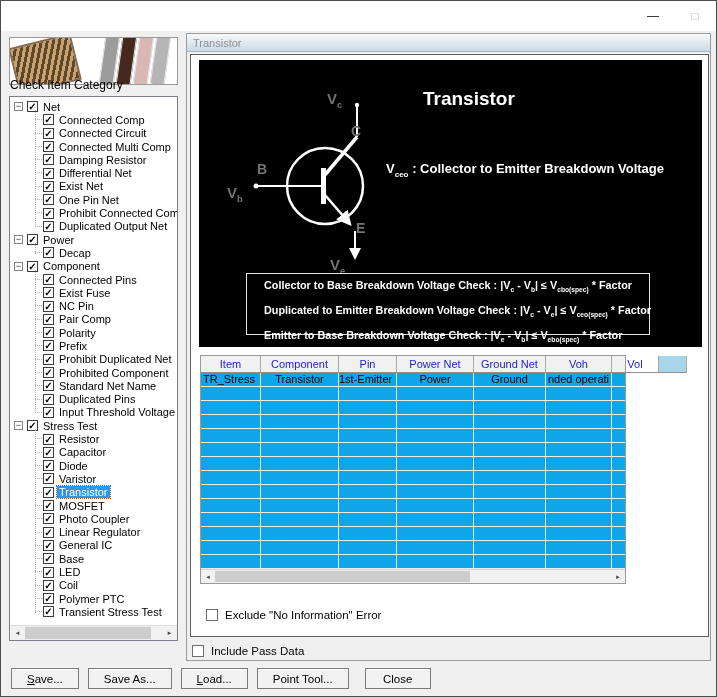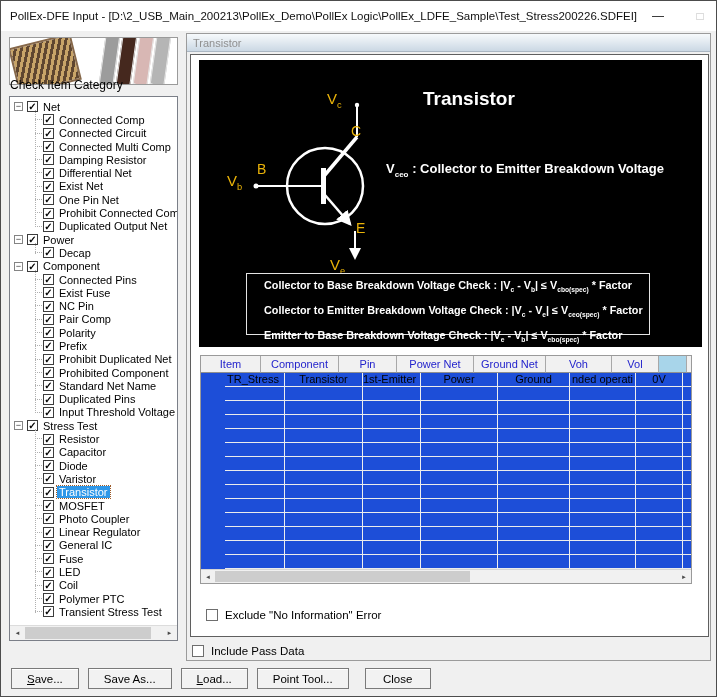--- a/index.html
+++ b/index.html
@@ -56,31 +56,31 @@
   .caption { height:18px; background:linear-gradient(#f7fafc,#cbd8e4); border-bottom:1px solid #aab6c2; display:flex; align-items:center; padding-left:6px; font-size:11px; color:#8f8f8f; }
   .content-box { position:absolute; left:3px; top:20px; width:519px; height:583px; background:#fff; border:1px solid #5f5f5f; }
 
   
   .diagram { position:absolute; left:8px; top:5px; width:503px; height:287px; background:#000; color:#fff; }
   .dg-title { position:absolute; left:224px; top:28px; font-size:19px; font-weight:bold; }
   .dg-defs { position:absolute; left:187px; top:98px; font-size:13px; font-weight:bold; line-height:22px; white-space:nowrap; }
   .dg-checkbox { position:absolute; left:47px; top:213px; width:404px; height:62px; border:1px solid #e4e4e4; padding:1px 0 0 17px; }
   .dg-checkbox .fline { font-size:10.8px; font-weight:bold; line-height:20px; white-space:nowrap; }
   sub { font-size:0.62em; }
-  .pin { position:absolute; font-weight:normal; color:#eab308; }
+  .pin { position:absolute; font-weight:bold; color:#737373; }
   .f15 { font-size:15px; } .f14 { font-size:14px; }
   .dg-svg { position:absolute; left:30px; top:28px; }
 
   
-  .grid { position:absolute; left:9px; top:300px; width:492px; border:1px solid #9a9a9a; background:#1d4ed8; }
+  .grid { position:absolute; left:9px; top:300px; width:426px; border:1px solid #9a9a9a; background:#0ea5e9; }
   #grid-header { display:flex; height:17px; background:#f1f1f1; }
   .hcell { border-right:1px solid #a8a8a8; border-bottom:1px solid #8f8f8f; color:var(--hdrblue); font-size:11px; line-height:16px; text-align:center; overflow:hidden; flex:0 0 auto; }
   .hcell.fill { flex:1 1 auto; border-right:none; }
   .hcell.hl { background:var(--hlcol); }
-  #grid-body { overflow:hidden;margin-left:24px; }
+  #grid-body { overflow:hidden; }
   .grow { display:flex; height:14px; }
   .gcell { border-right:1px solid #eeeeee; border-bottom:1px solid #ececec; font-size:11px; line-height:13px; text-align:center; overflow:hidden; white-space:nowrap; flex:0 0 auto; }
   .gcell.first { text-align:left; padding-left:2px; }
   .gcell.fill { flex:1 1 auto; border-right:none; }
   .gcb { display:inline-block; width:11px; height:11px; margin-top:1px; border:1px solid #4a4a4a; background:#fff; font-size:10px; line-height:9px; font-weight:bold; }
   .grid-hscroll { position:relative; height:14px; background:#f1f1f1; border-top:1px solid #d5d5d5; }
   .grid-hscroll .sthumb { left:14px; width:255px; }
   .grid-hscroll .sbtn { width:14px; }
 
   
@@ -93,21 +93,20 @@
   .footer { position:absolute; left:10px; right:9px; top:667px; height:21px; display:flex; gap:9px; }
   .btn { height:21px; background:#f2f2f2; border:1px solid #7a7a7a; box-shadow:inset 0 1px 0 #ffffff; font-size:11.5px; display:flex; align-items:center; justify-content:center; padding:0 15px; white-space:nowrap; font-family:"Liberation Sans",sans-serif; }
   .btn.default { border:2px solid #383838; width:232px; margin-left:auto; padding:0; }
   .btn.close-btn { width:66px; margin-left:7px; padding:0; }
   .btn u { text-decoration:underline; }
 </style>
 </head>
 <body>
 
 <div class="titlebar">
-  <span class="title-text">PollEx-DFE Input - [D:\2_USB_Main_200213\PollEx_Demo\PollEx Logic\PollEx_LDFE_Sample\Test_Stress200226.SDFEI]</span>
   <div class="win-btns">
     <div class="wbtn">
         <span>—</span>
       </div>
     <div class="wbtn disabled">
         <span>□</span>
       </div>
 
   </div>
 </div>
@@ -273,21 +272,21 @@
           <div class="trow child">
             <span class="cb">✓</span>
             <span class="tlabel">Linear Regulator</span>
           </div>
           <div class="trow child">
             <span class="cb">✓</span>
             <span class="tlabel">General IC</span>
           </div>
           <div class="trow child">
             <span class="cb">✓</span>
-            <span class="tlabel">Fuse</span>
+            <span class="tlabel">Base</span>
           </div>
           <div class="trow child">
             <span class="cb">✓</span>
             <span class="tlabel">LED</span>
           </div>
           <div class="trow child">
             <span class="cb">✓</span>
             <span class="tlabel">Coil</span>
           </div>
           <div class="trow child">
@@ -332,31 +331,31 @@
         <line x1="95" y1="88" x2="128" y2="49" stroke="#fff" stroke-width="3.5"></line>
         <line x1="128" y1="49" x2="128" y2="17" stroke="#fff" stroke-width="2"></line>
         <circle cx="128" cy="17" r="2.2" fill="#fff"></circle>
         <line x1="96" y1="107" x2="121" y2="136" stroke="#fff" stroke-width="2.5" marker-end="url(#arw)"></line>
         <line x1="126" y1="143" x2="126" y2="170" stroke="#fff" stroke-width="2" marker-end="url(#arw)"></line>
       </svg>
 
       <div class="pin f15" style="left:128px;top:30px"><span>V</span><sub>c</sub></div>
       <div class="pin f14" style="left:152px;top:63px">C</div>
       <div class="pin f14" style="left:58px;top:101px">B</div>
-      <div class="pin f15" style="left:28px;top:112px"><span>V</span><sub>b</sub></div>
+      <div class="pin f15" style="left:28px;top:124px"><span>V</span><sub>b</sub></div>
       <div class="pin f14" style="left:157px;top:160px">E</div>
       <div class="pin f15" style="left:131px;top:196px"><span>V</span><sub>e</sub></div>
 
       <div class="dg-defs">
         <div><span>V</span><sub>ceo</sub><span> : Collector to Emitter Breakdown Voltage</span></div>
       </div>
 
       <div class="dg-checkbox">
         <div class="fline"><span>Collector to Base Breakdown Voltage Check : |V</span><sub>c</sub><span> - V</span><sub>b</sub><span>| ≤ V</span><sub>cbo(spec)</sub><span> * Factor</span></div>
-        <div class="fline"><span>Collector to Emitter Breakdown Voltage Check : |V</span><sub>c</sub><span> - V</span><sub>e</sub><span>| ≤ V</span><sub>ceo(spec)</sub><span> * Factor</span></div>
+        <div class="fline"><span>Duplicated to Emitter Breakdown Voltage Check : |V</span><sub>c</sub><span> - V</span><sub>e</sub><span>| ≤ V</span><sub>ceo(spec)</sub><span> * Factor</span></div>
         <div class="fline"><span>Emitter to Base Breakdown Voltage Check : |V</span><sub>e</sub><span> - V</span><sub>b</sub><span>| ≤ V</span><sub>ebo(spec)</sub><span> * Factor</span></div>
       </div>
     </div>
 
     <div class="grid">
       <div id="grid-header">
           <div class="hcell" style="width: 60px;">Item</div>
           <div class="hcell" style="width: 78px;">Component</div>
           <div class="hcell" style="width: 58px;">Pin</div>
           <div class="hcell" style="width: 77px;">Power Net</div>

